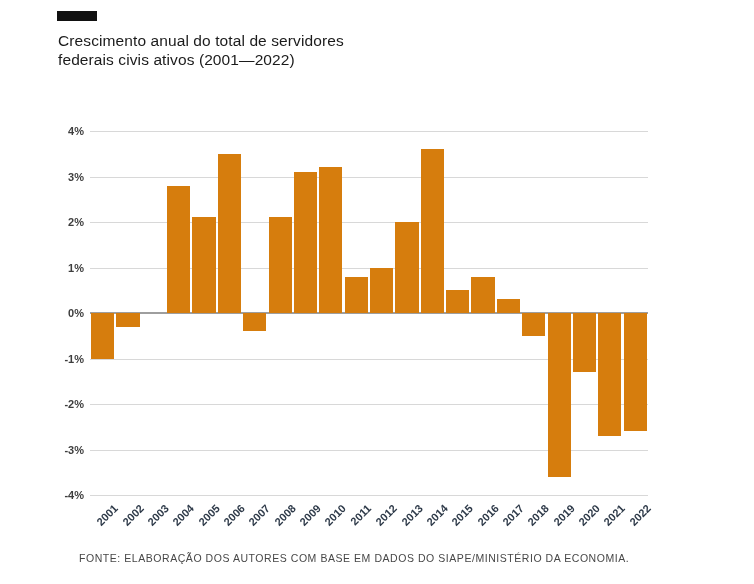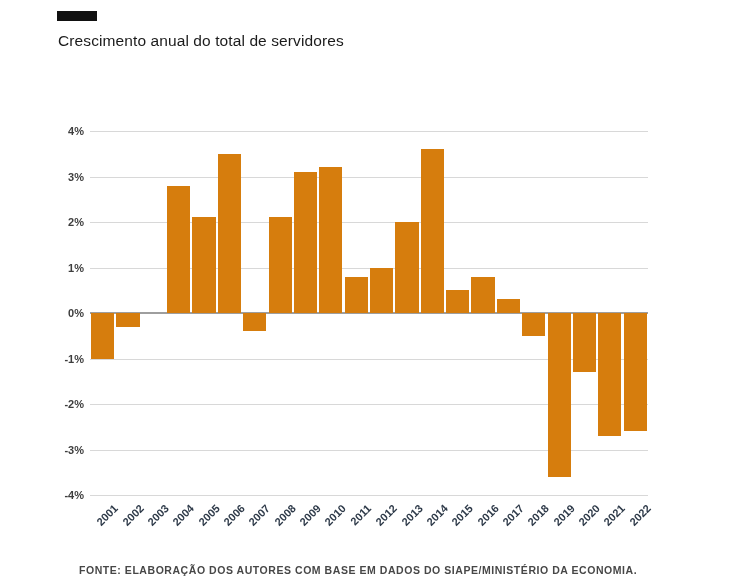--- a/index.html
+++ b/index.html
@@ -19,33 +19,34 @@
   .ylab{
     position:absolute;font-size:11px;font-weight:bold;color:#3E3E3E;
     text-align:right;white-space:nowrap;line-height:14px;
   }
   .bar{position:absolute;}
   .xlab{
     position:absolute;font-size:11px;font-weight:bold;color:#2E3A49;
     white-space:nowrap;transform:rotate(-45deg);transform-origin:100% 0%;line-height:12px;
   }
   .source{
-    position:absolute;left:79px;top:564px;
-    font-size:10.5px;font-weight:bold;letter-spacing:0.55px;color:#474747;white-space:nowrap;
+    position:absolute;left:79px;top:552px;
+    font-size:10.5px;font-weight:normal;letter-spacing:0.55px;color:#474747;white-space:nowrap;
   }
 </style>
 </head>
 <body>
 
 <div class="page">
 
   <div class="title-marker" style="background: rgb(17, 17, 17);"></div>
 
   <div class="chart-title">
     <div>Crescimento anual do total de servidores</div>
+    <div>federais civis ativos (2001—2022)</div>
   </div>
 
   <div class="plot" id="plot">
       <div class="gridline" style="left: 90px; width: 558px; top: 131px; background: rgb(216, 216, 216);"></div>
       <div class="ylab" style="right: 670px; top: 124px;">4%</div>
       <div class="gridline" style="left: 90px; width: 558px; top: 176.5px; background: rgb(216, 216, 216);"></div>
       <div class="ylab" style="right: 670px; top: 169.5px;">3%</div>
       <div class="gridline" style="left: 90px; width: 558px; top: 222px; background: rgb(216, 216, 216);"></div>
       <div class="ylab" style="right: 670px; top: 215px;">2%</div>
       <div class="gridline" style="left: 90px; width: 558px; top: 267.5px; background: rgb(216, 216, 216);"></div>

